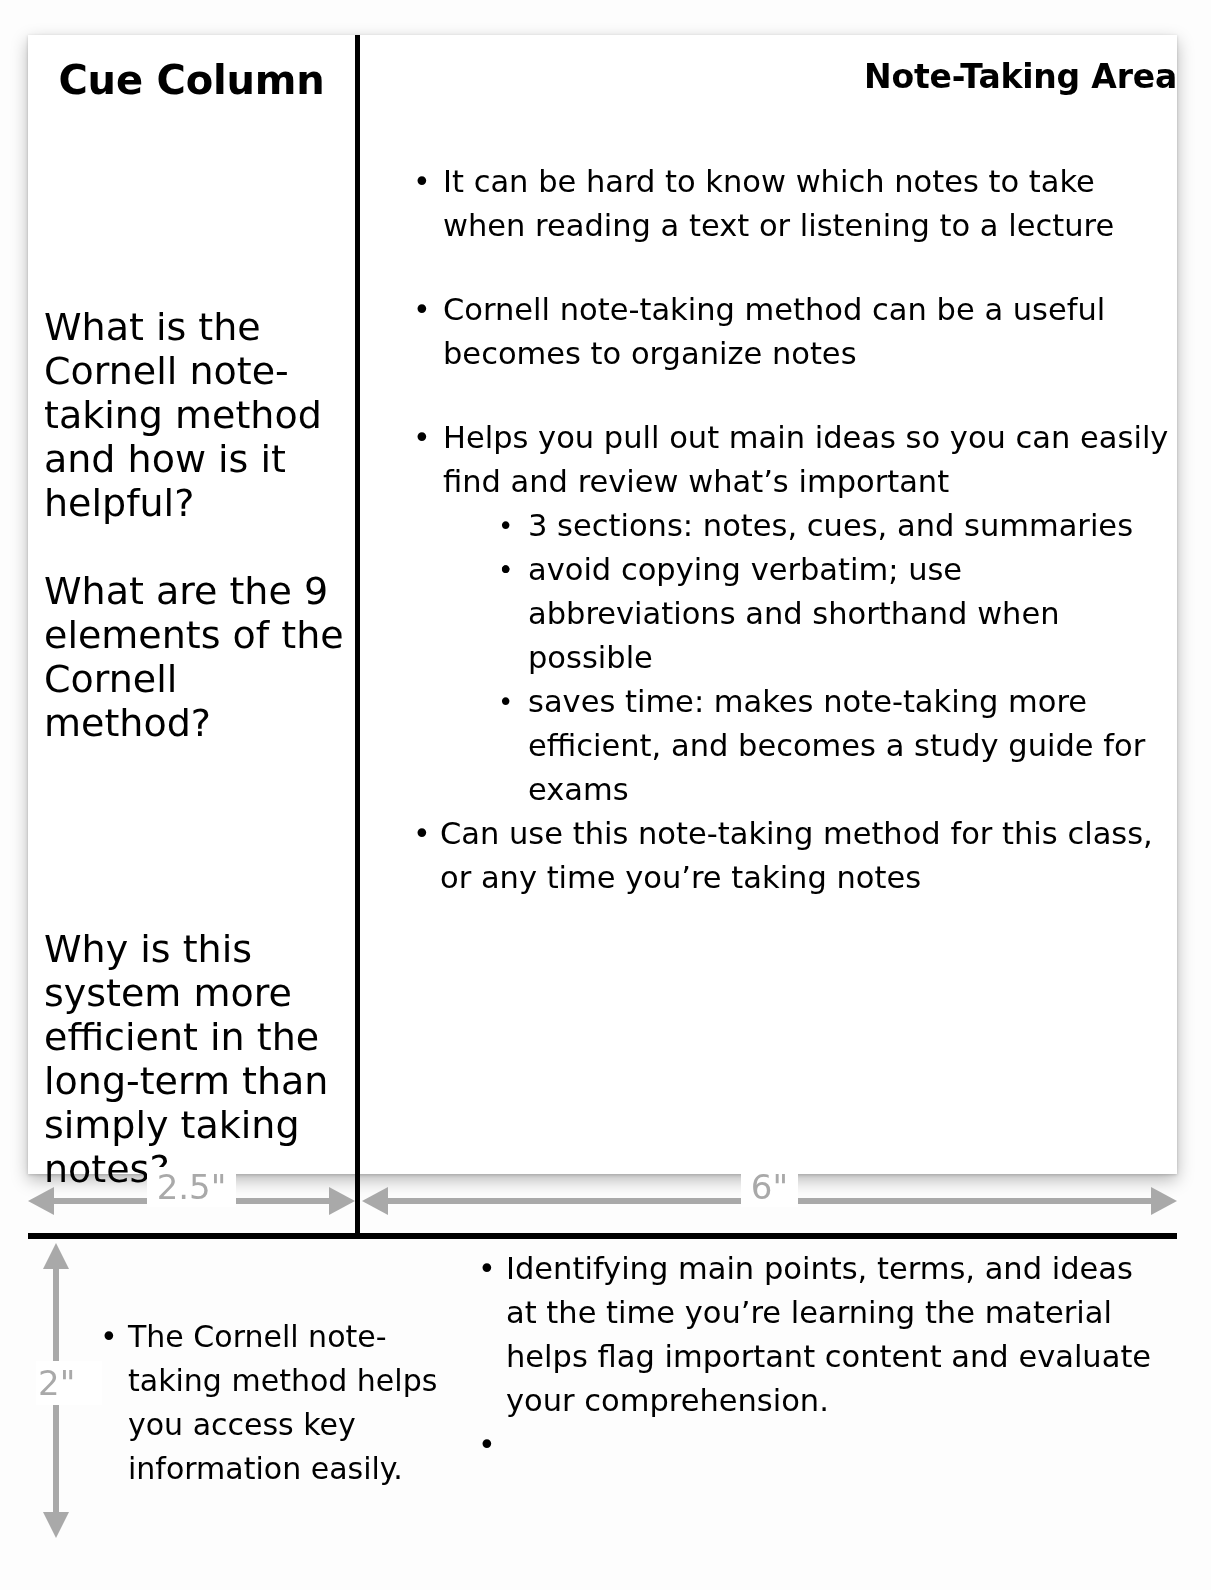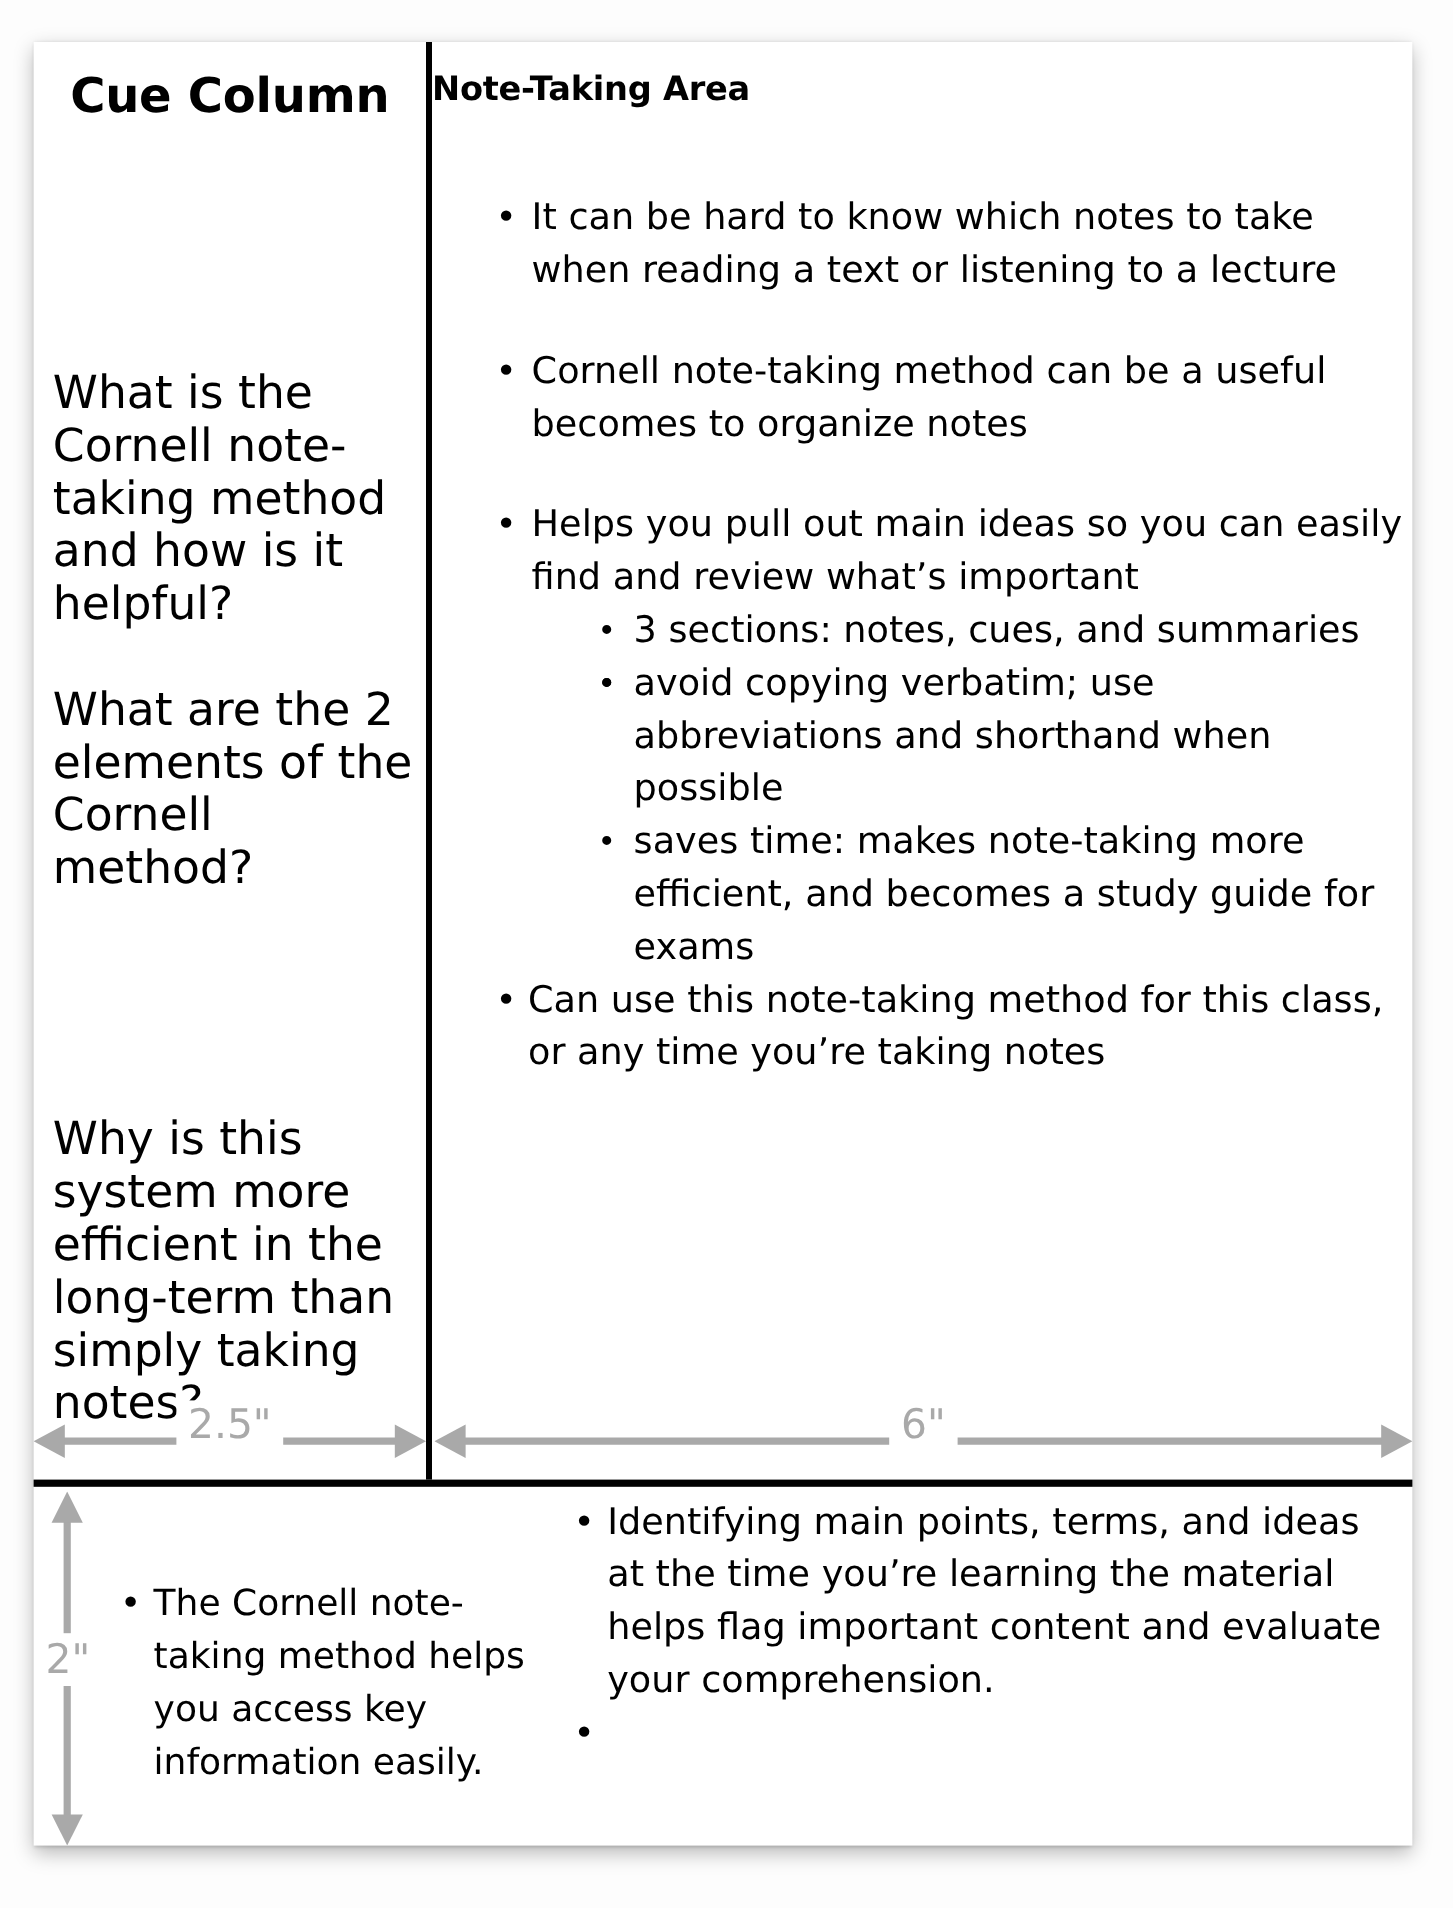--- a/index.html
+++ b/index.html
@@ -13,21 +13,21 @@
     font-family: "DejaVu Sans", sans-serif;
     overflow: hidden;
   }
 
   
   #cornell-card {
     position: absolute;
     left: 28px;
     top: 35px;
     width: 1149px;
-    height: 1503px;
+    height: 1139px;
     background: #ffffff;
     box-shadow: 0 6px 16px rgba(0,0,0,0.28), 0 1px 3px rgba(0,0,0,0.18);
     box-sizing: border-box;
   }
 
   
   .v-divider {
     position: absolute;
     left: 327px;
     top: 0px;
@@ -56,22 +56,22 @@
     left: 0px;
     top: 22px;
     width: 327px;
     text-align: center;
     font-size: 40px;
   }
   #note-header {
     left: 332px;
     top: 22px;
     width: 817px;
-    text-align: left;
-    font-size: 28px;
+    text-align: right;
+    font-size: 33px;
   }
   #summaries-header {
     left: 0px;
     top: 1208px;
     width: 440px;
     text-align: center;
     font-size: 37px;
   }
 
   
@@ -220,21 +220,21 @@
   <div class="v-divider"></div>
   <div class="h-divider"></div>
 
   <div class="col-header" id="cue-header">Cue Column</div>
 
   <div class="col-header" id="note-header">Note-Taking Area</div>
 
 
   <div id="cue-column">
     <div class="cue-block">What is the Cornell note-taking method and how is it helpful?</div>
-    <div class="cue-block gap-large">What are the 2 elements of the Cornell method?</div>
+    <div class="cue-block gap-large">What are the 9 elements of the Cornell method?</div>
     <div class="cue-block last">Why is this system more efficient in the long-term than simply taking notes?</div>
   </div>
 
   <div id="note-area">
 
     <div class="note-bullet">
       <span class="dot">•</span>
       <span class="txt">It can be hard to know which notes to take when reading a text or listening to a lecture</span>
     </div>
 

